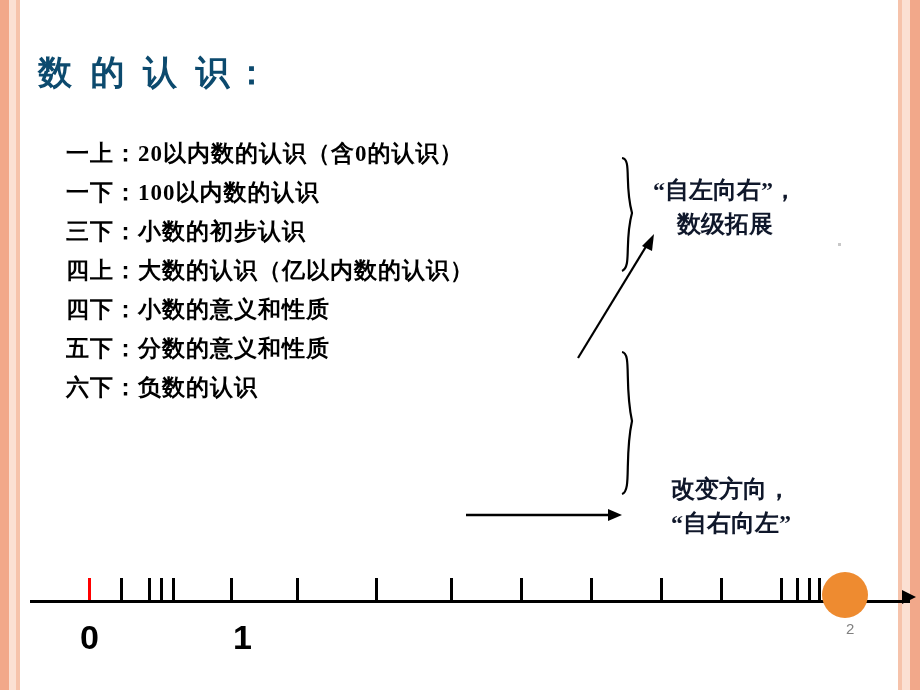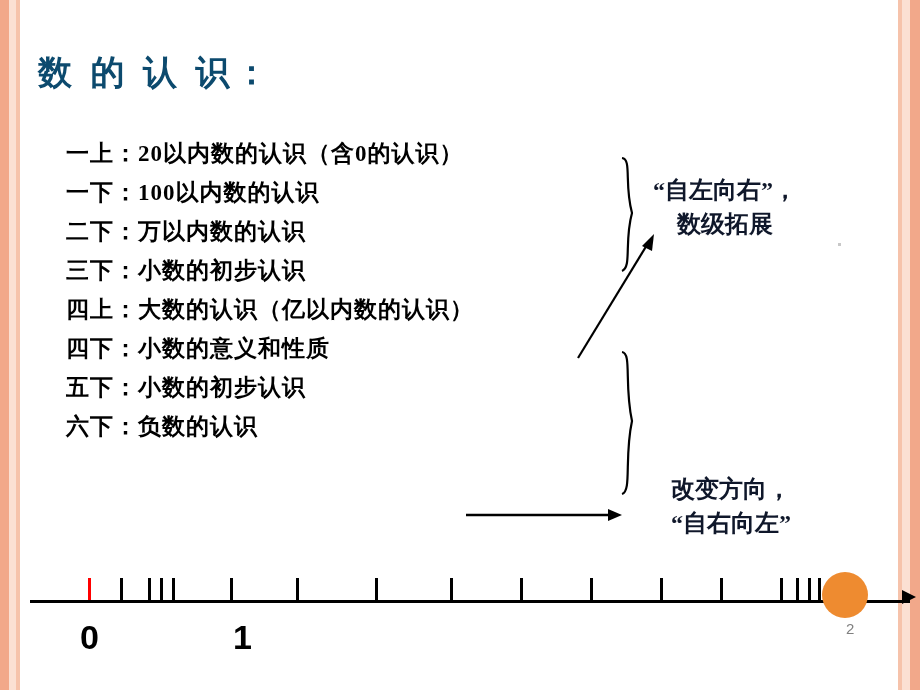--- a/index.html
+++ b/index.html
@@ -171,25 +171,24 @@
   <div class="stripe stripe-right-1"></div>
   <div class="stripe stripe-right-2"></div>
   <div class="stripe stripe-right-3"></div>
   <div class="stripe stripe-right-4"></div>
 
   <div class="title">数 的 认 识：</div>
 
   <div class="list">
     <div class="list-item">一上：20以内数的认识（含0的认识）</div>
     <div class="list-item">一下：100以内数的认识</div>
-    <div class="list-item">二下：万以内数的认识</div>
     <div class="list-item">三下：小数的初步认识</div>
     <div class="list-item">四上：大数的认识（亿以内数的认识）</div>
     <div class="list-item">四下：小数的意义和性质</div>
-    <div class="list-item">五下：小数的初步认识</div>
+    <div class="list-item">五下：分数的意义和性质</div>
     <div class="list-item">六下：负数的认识</div>
   </div>
 
   <div class="brace" style="left:618px; top:156px;">
     <svg width="26" height="118" viewBox="0 0 26 118">
       <path d="M4 2 C14 3, 6 28, 14 57 C6 86, 14 111, 4 115" fill="none" stroke="#000000" stroke-width="2.2"></path>
     </svg>
   </div>
 
   <div class="arrow-wrap" style="left:574px; top:232px;">

